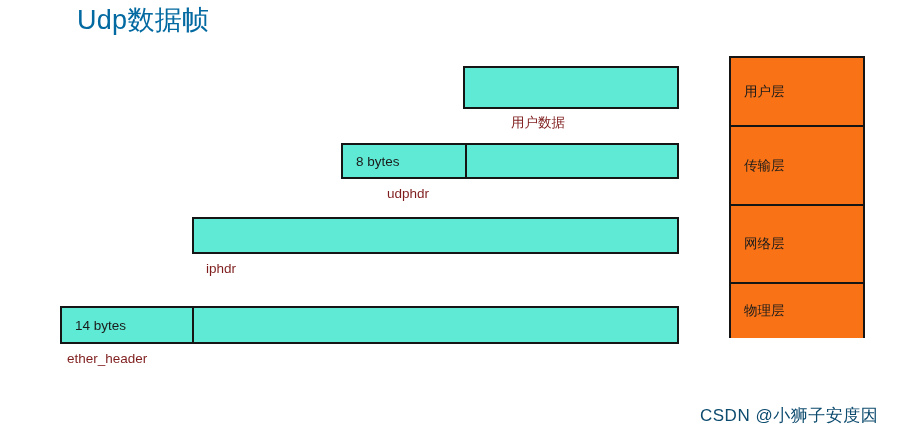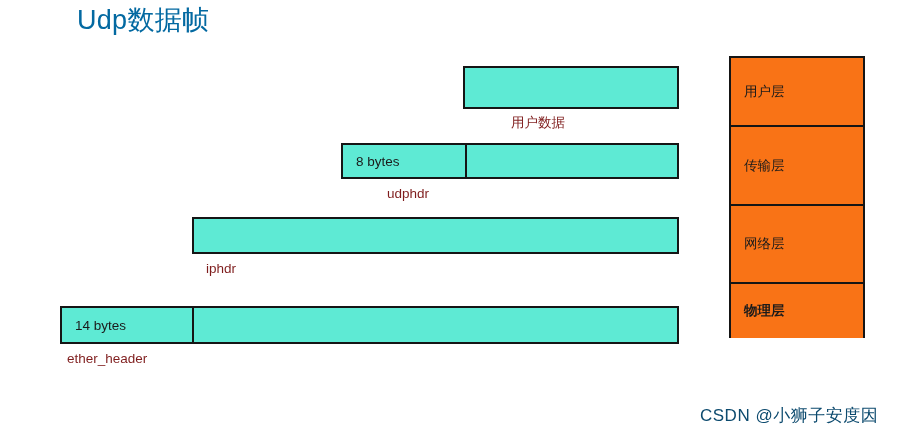--- a/index.html
+++ b/index.html
@@ -141,20 +141,20 @@
   <div class="layer-stack" id="layer-stack">
       <div class="layer-box" style="height: 69px;">
         <span class="layer-text">用户层</span>
       </div>
       <div class="layer-box" style="height: 79px;">
         <span class="layer-text">传输层</span>
       </div>
       <div class="layer-box" style="height: 78px;">
         <span class="layer-text">网络层</span>
       </div>
-      <div class="layer-box" style="height: 54px; font-weight: bold;">
+      <div class="layer-box" style="height: 54px;">
         <span class="layer-text">物理层</span>
       </div>
     </div>
 
   <div class="watermark">CSDN @小狮子安度因</div>
 
 </div>
 
 </body></html>

